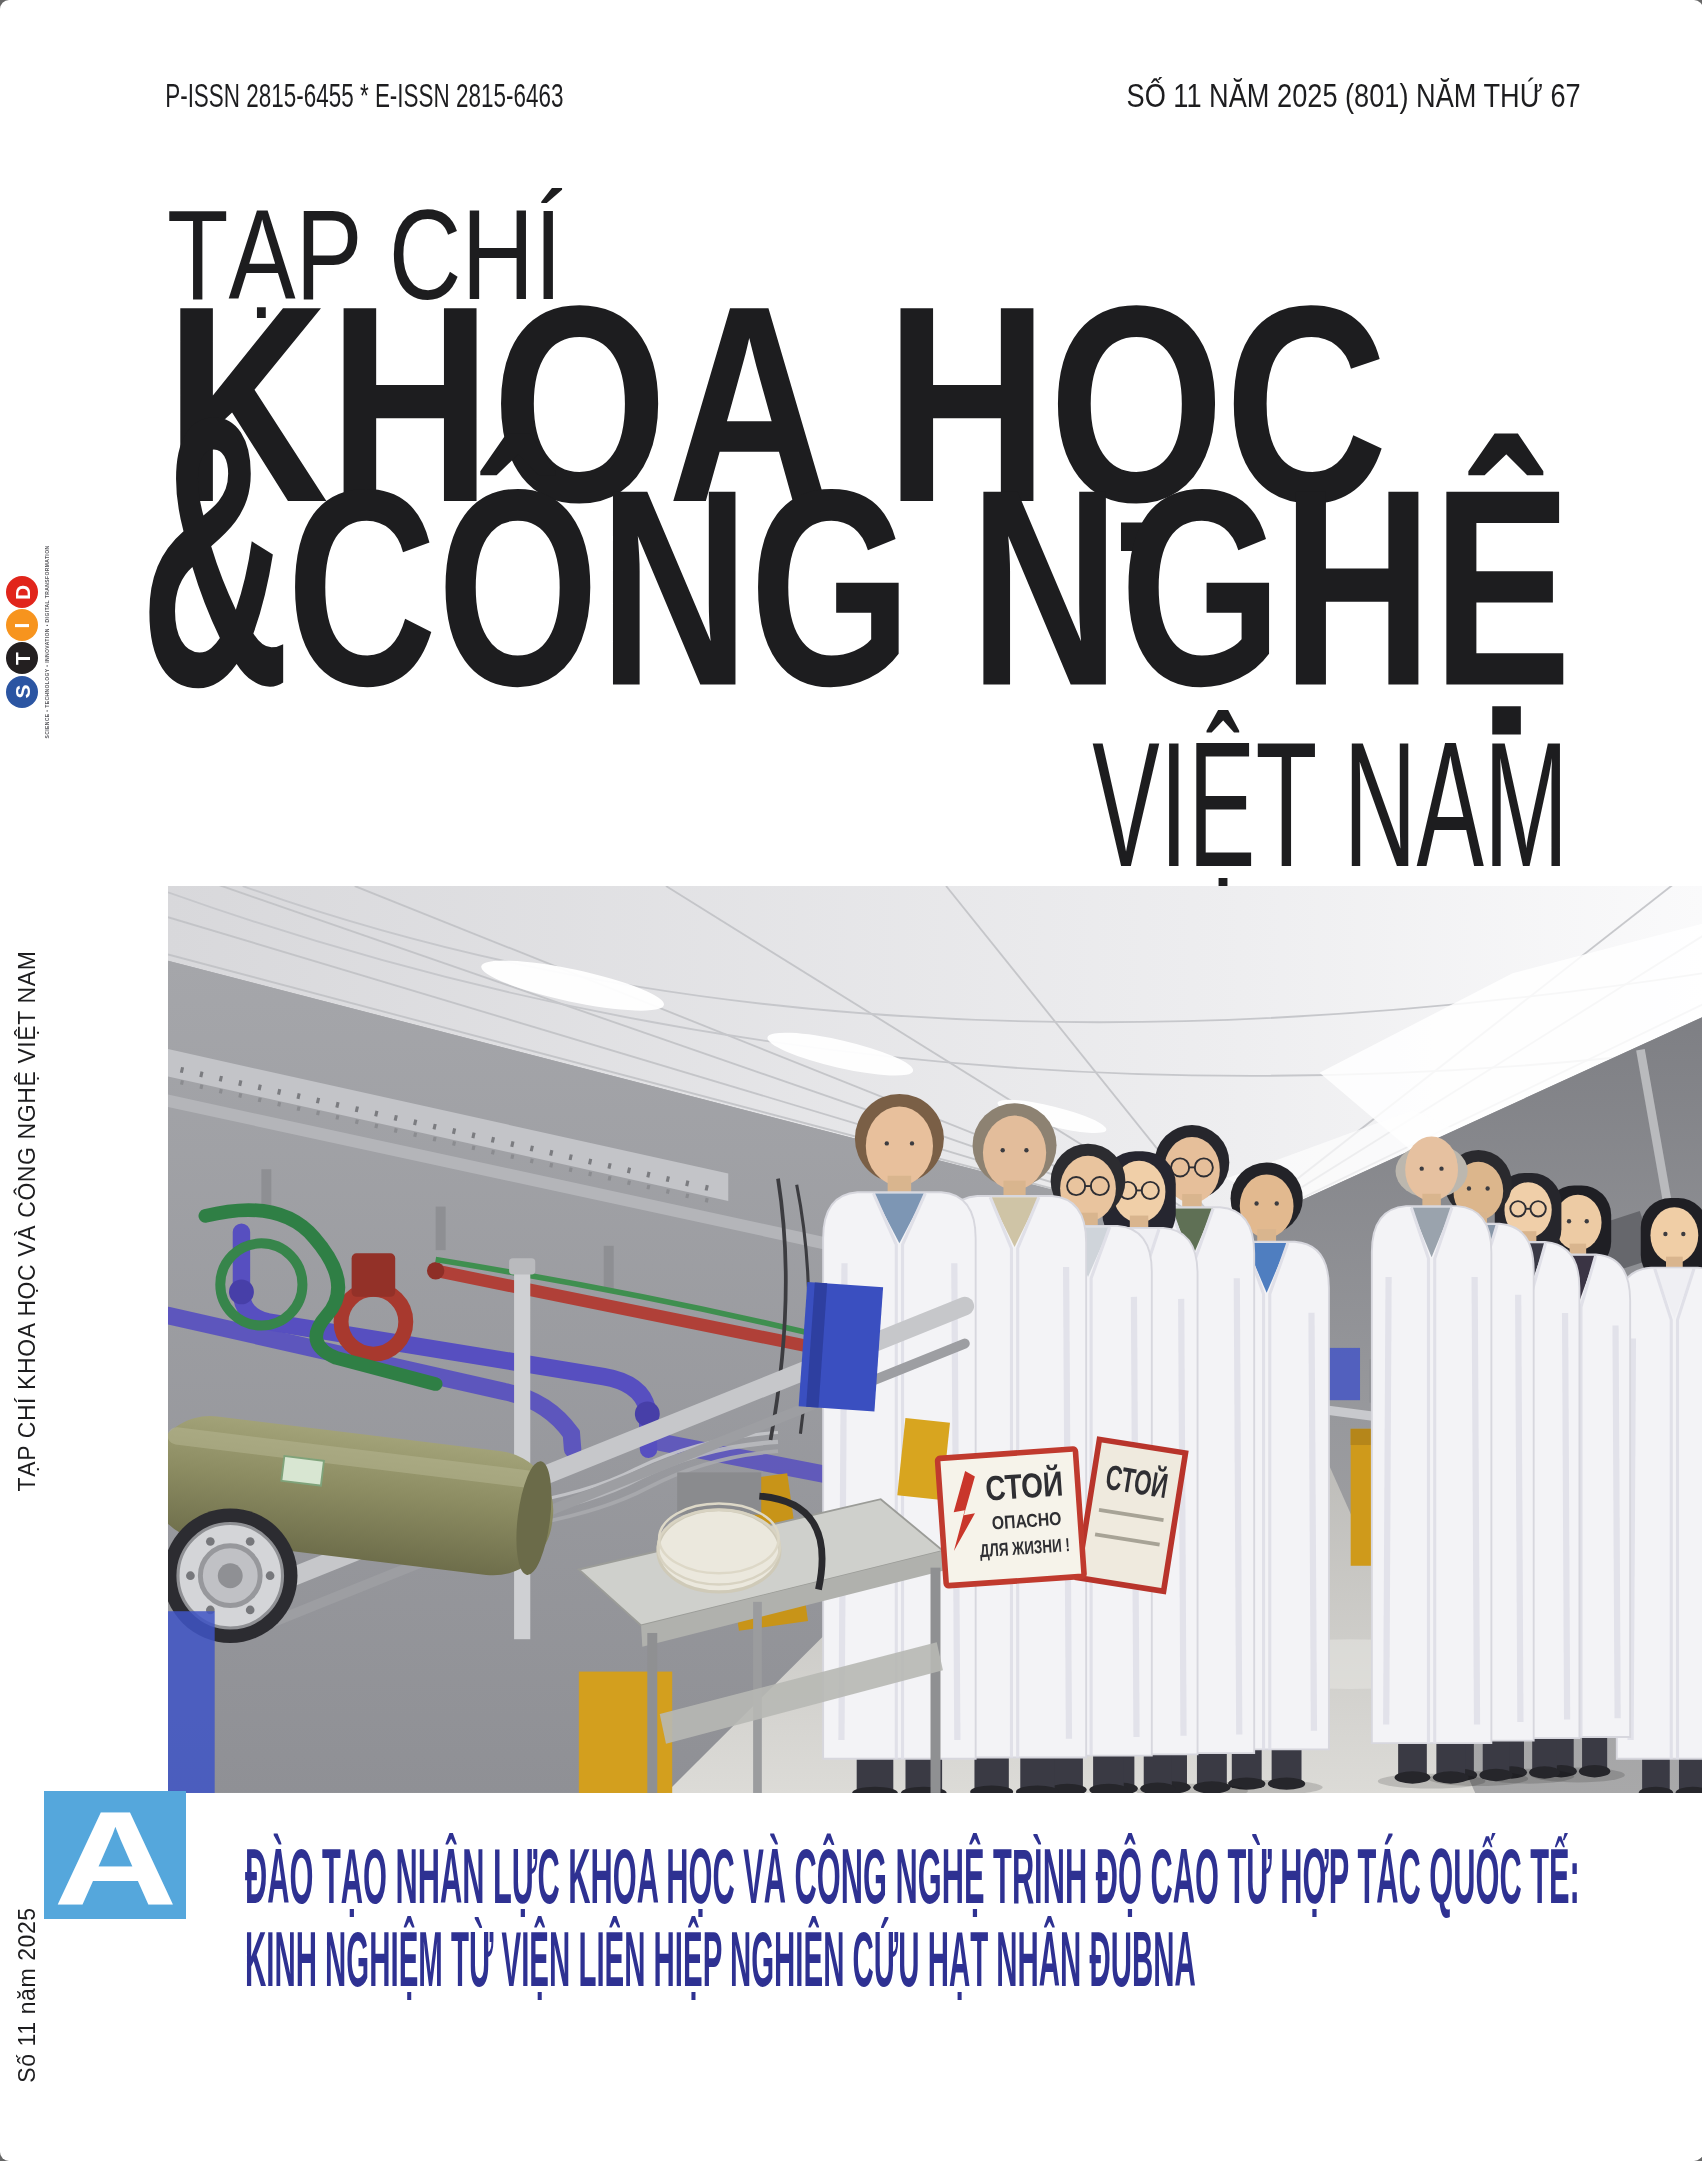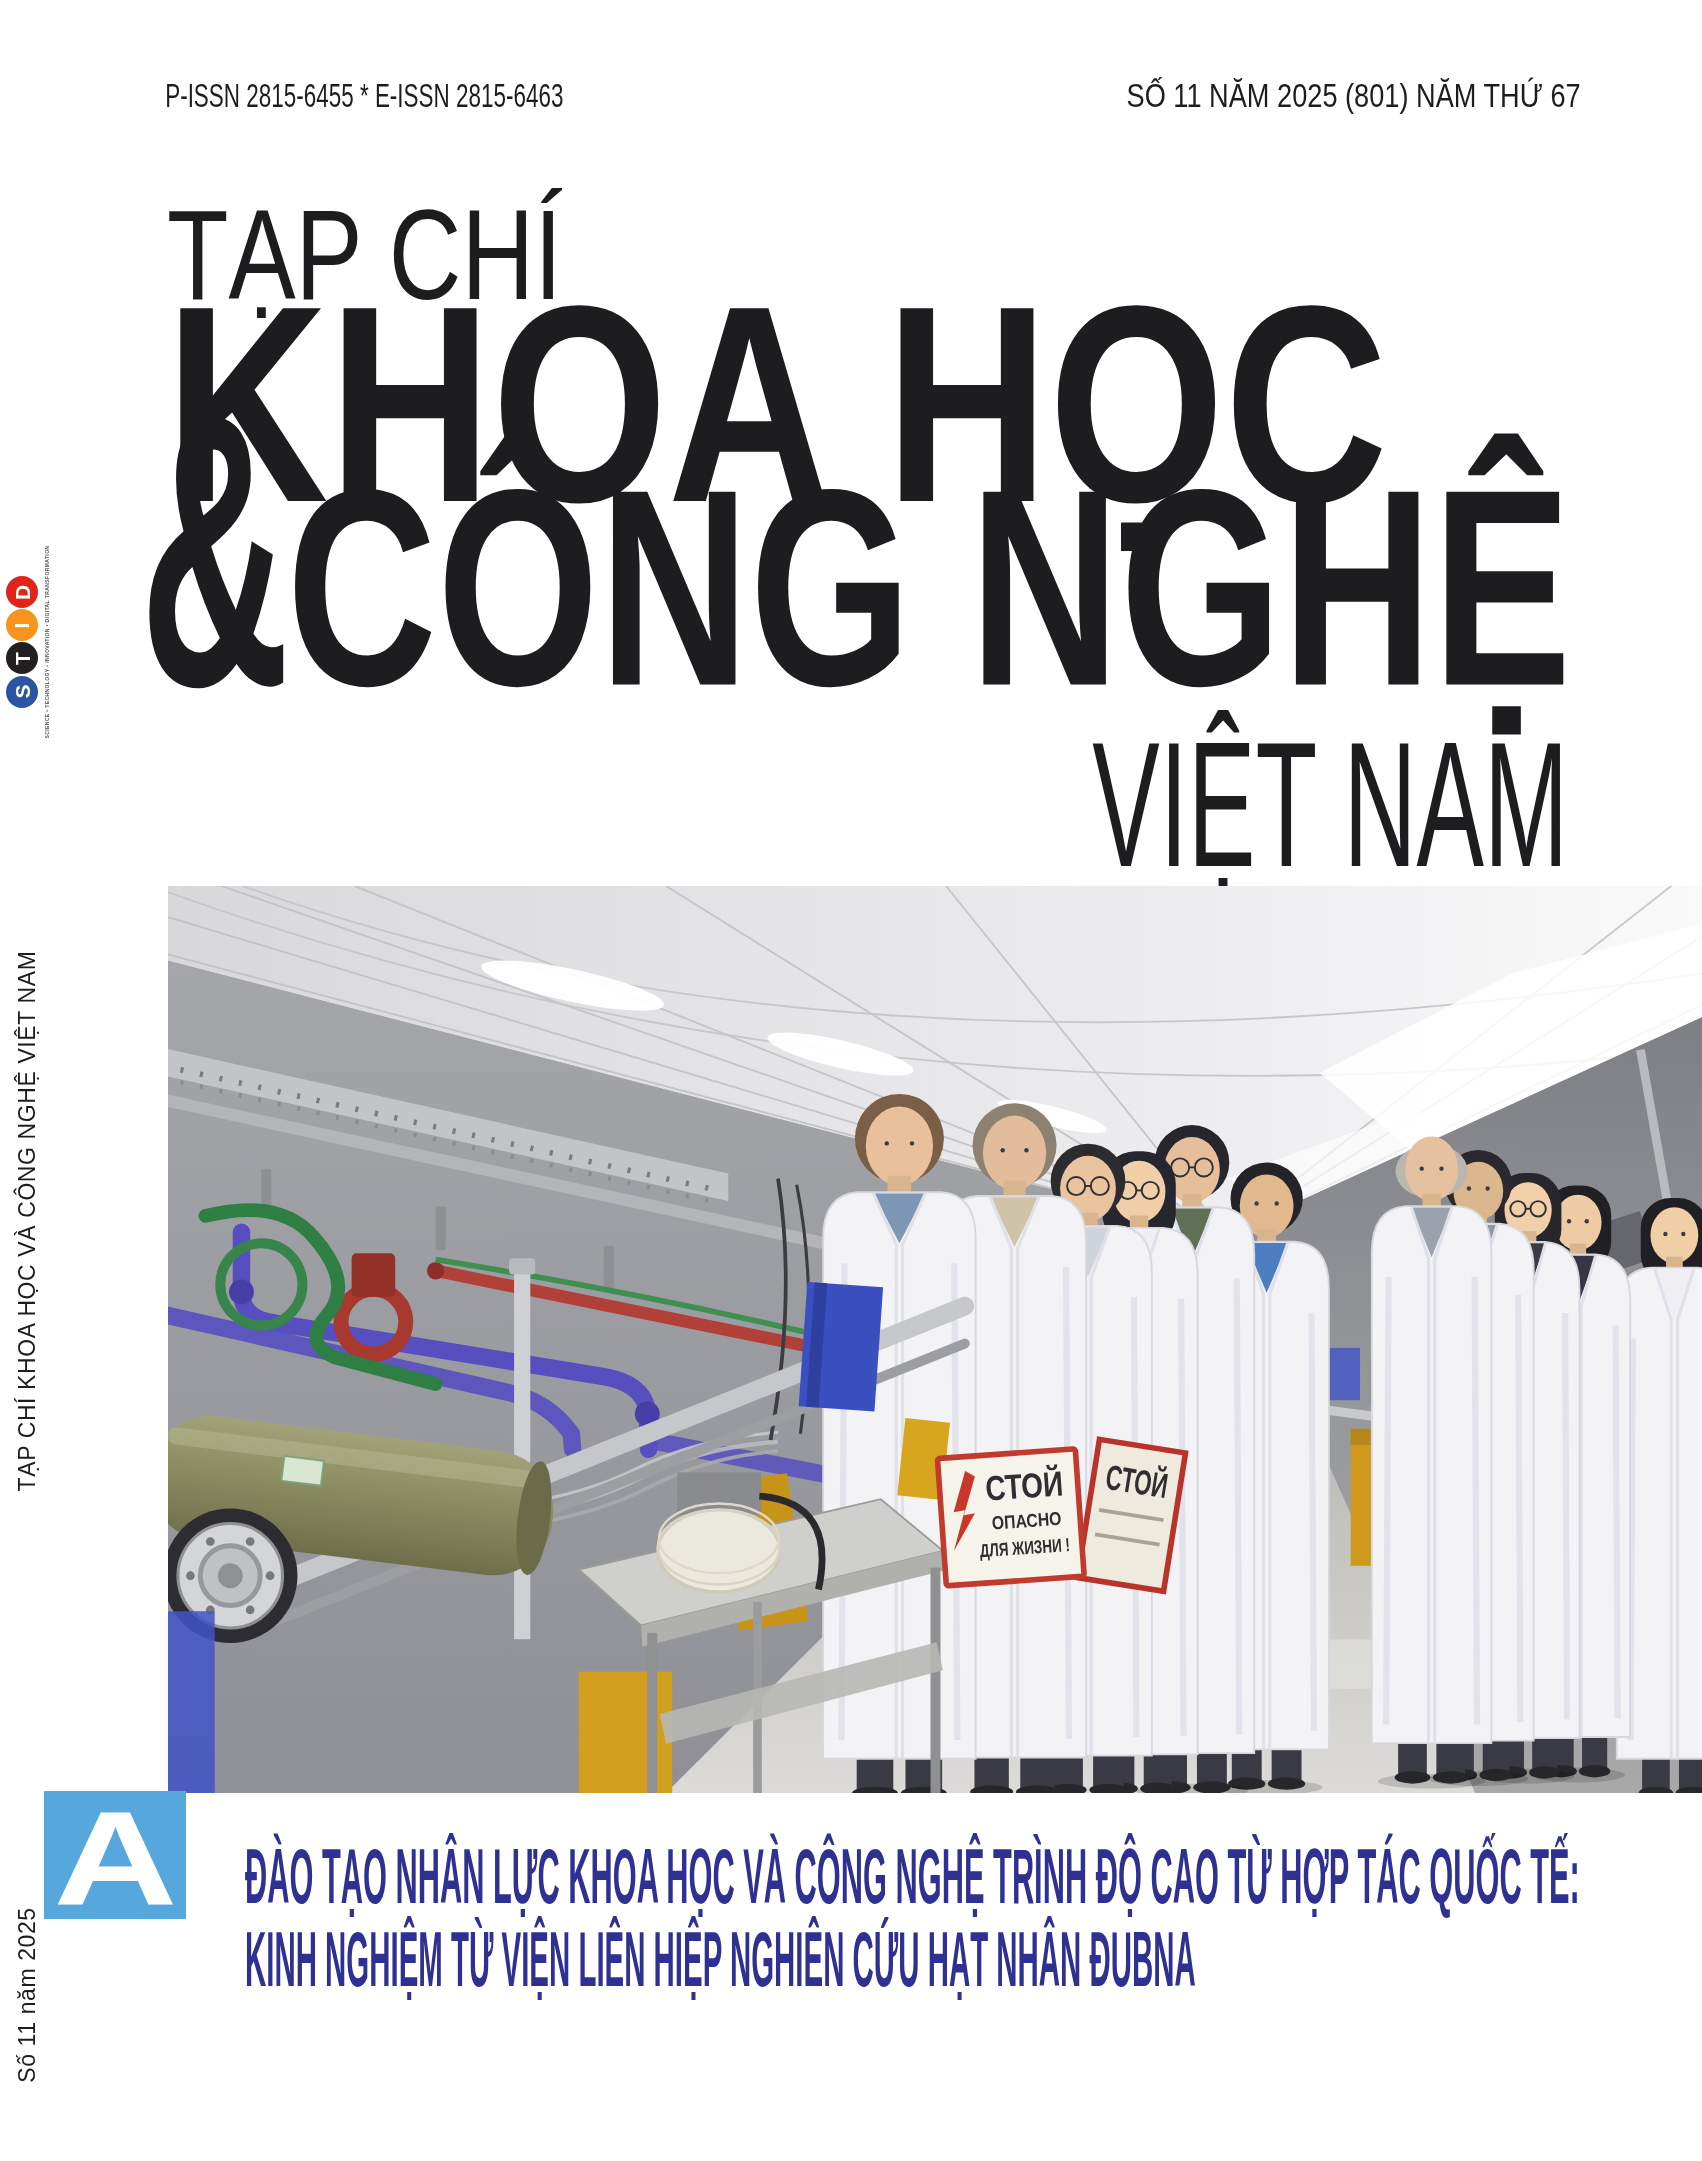--- a/index.html
+++ b/index.html
@@ -1,18 +1,18 @@
 <!DOCTYPE html>
 <html style="--title-light-blue: #5BA9DD; --title-dark-blue: #3A449C; --headline-blue: #2E3192; --logo-blue: #55A7DC;font-size:10px"><head>
 <meta charset="utf-8">
 <style>
   html,body{margin:0;padding:0;background:#666;}
   .page{
     position:relative;width:1703px;height:2161px;background:#ffffff;overflow:hidden;
-    font-family:"Liberation Sans",sans-serif;margin:0 auto;
+    font-family:"Liberation Sans",sans-serif;margin:0 auto;border-radius:9px;
   }
   svg{position:absolute;display:block;}
   .masthead{left:0;top:0;}
   .masthead text{font-family:"Liberation Sans",sans-serif;fill:#1d1d1f;}
   .issn{font-size:52px;}
   .issue{font-size:52px;}
   .t-prefix{font-size:205px;}
   .t-word1{font-size:450px;font-weight:bold;fill:var(--title-light-blue);}
   .t-amp{font-size:620px;font-weight:bold;fill:var(--title-dark-blue);}
   .t-word2{font-size:450px;font-weight:bold;fill:var(--title-dark-blue);}

